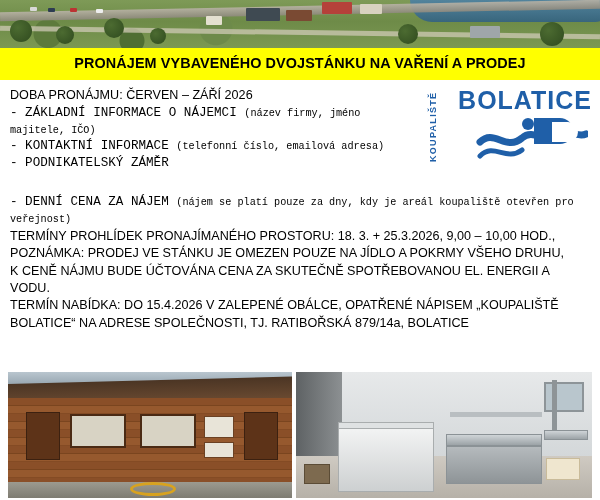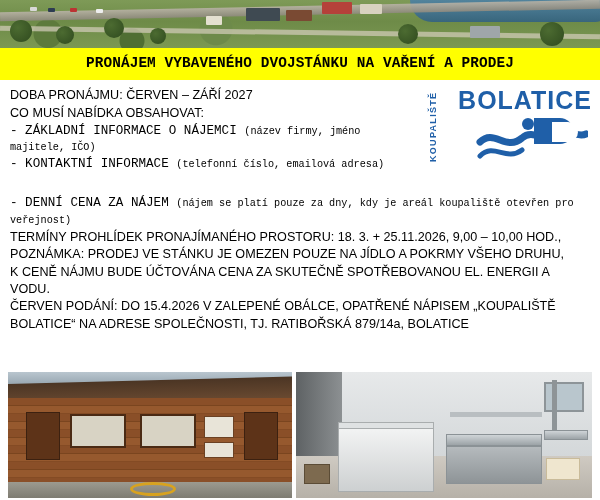--- a/index.html
+++ b/index.html
@@ -58,21 +58,20 @@
     padding: 6px 8px 7px 8px;
     text-align: center;
   }
   .banner-line {
     font-weight: bold;
     font-size: 14.4px;
     letter-spacing: .1px;
     line-height: 1.35;
     color: #000;
     white-space: nowrap;
-    font-family: Liberation Mono, monospace;
   }
 
   
   .body-block {
     position: relative;
     padding: 7px 10px 0 10px;
     height: 258px;
   }
   .logo {
     position: absolute;
@@ -201,57 +200,59 @@
       <path d="M4 44 C18 30 30 50 46 38" stroke="#1f5fa8" stroke-width="5" fill="none" stroke-linecap="round"></path>
       <path d="M58 6 h26 a13 13 0 0 1 0 26 h-26 z" fill="#1f5fa8"></path>
       <path d="M76 10 h16 a10 10 0 0 1 0 20 h-16 z" fill="#ffffff"></path>
       <circle cx="52" cy="12" r="6" fill="#1f5fa8"></circle>
     </svg>
   </div>
 
   <div class="indent-wrap">
     <p class="row">
       <span class="b">DOBA PRONÁJMU:</span>
-      <span>ČERVEN – ZÁŘÍ 2027</span>
-    </p>
-
-    <p class="row gap-top b">CO MUSÍ NABÍDKA OBSAHOVAT:</p>
+      <span>ČERVEN – ZÁŘÍ 2026</span>
+    </p>
+
 
     <p class="row tight">
       <span>- ZÁKLADNÍ INFORMACE O NÁJEMCI</span>
       <span class="small">(název firmy, jméno majitele, IČO)</span>
     </p>
     <p class="row tight">
       <span>- KONTAKTNÍ INFORMACE</span>
       <span class="small">(telefonní číslo, emailová adresa)</span>
     </p>
+    <p class="row tight">
+      <span>- PODNIKATELSKÝ ZÁMĚR</span>
+    </p>
   </div>
 
   <div class="full-wrap">
     <p class="row tight">
       <span>- DENNÍ CENA ZA NÁJEM</span>
       <span class="small">(nájem se platí pouze za dny, kdy je areál koupaliště otevřen pro veřejnost)</span>
     </p>
 
     <p class="row gap-top">
       <span class="b">TERMÍNY PROHLÍDEK</span>
-      <span>PRONAJÍMANÉHO PROSTORU: 18. 3. + 25.11.2026, 9,00 – 10,00 HOD.,</span>
+      <span>PRONAJÍMANÉHO PROSTORU: 18. 3. + 25.3.2026, 9,00 – 10,00 HOD.,</span>
     </p>
 
 
     <p class="row gap-top">
       <span class="b">POZNÁMKA:</span>
       <span>PRODEJ VE STÁNKU JE OMEZEN POUZE NA JÍDLO A POKRMY VŠEHO DRUHU,</span>
     </p>
     <p class="row">
       <span>K CENĚ NÁJMU BUDE ÚČTOVÁNA CENA ZA SKUTEČNĚ SPOTŘEBOVANOU EL. ENERGII A VODU.</span>
     </p>
 
     <p class="row gap-top">
-      <span class="b">ČERVEN PODÁNÍ:</span>
+      <span class="b">TERMÍN NABÍDKA:</span>
       <span>DO 15.4.2026 V ZALEPENÉ OBÁLCE, OPATŘENÉ NÁPISEM „KOUPALIŠTĚ</span>
     </p>
     <p class="row">
       <span>BOLATICE“ NA ADRESE SPOLEČNOSTI, TJ. RATIBOŘSKÁ 879/14a, BOLATICE</span>
     </p>
   </div>
 </div>
 
 <div class="bottom-photos">
 

